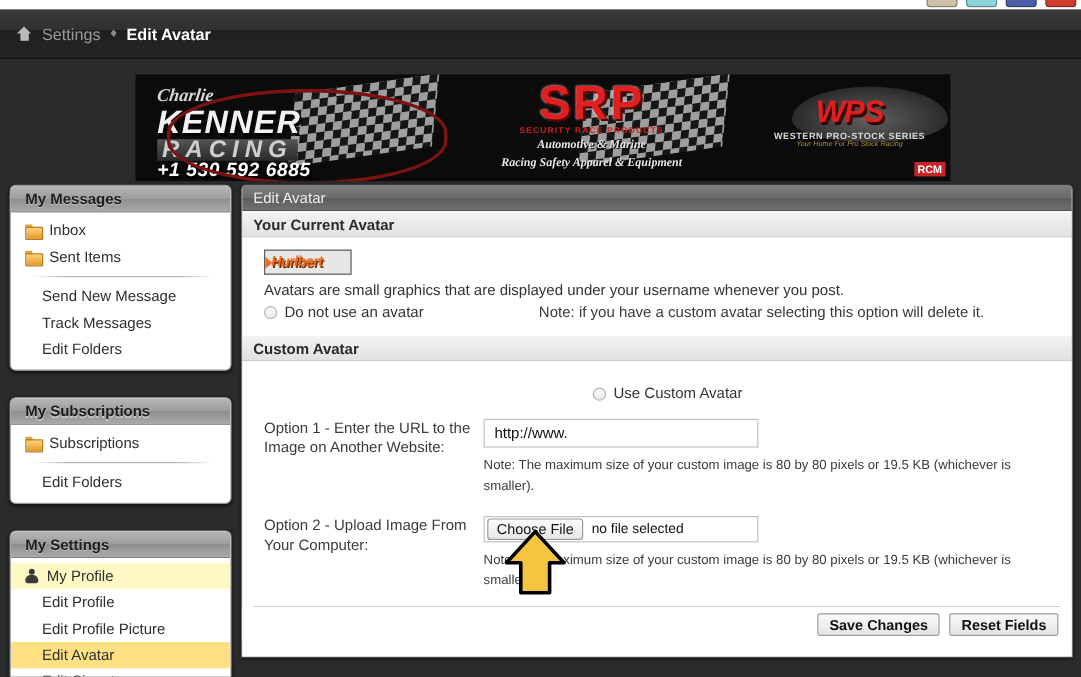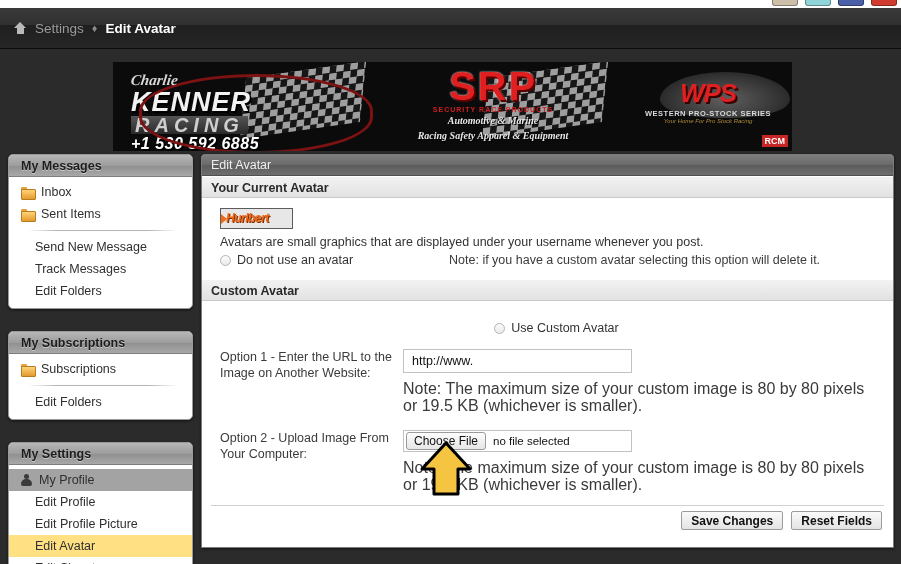--- a/index.html
+++ b/index.html
@@ -86,21 +86,21 @@
   .box-hd{ height:22px; line-height:22px; padding-left:12px;
       font-weight:bold; font-size:12.5px; color:#1c1c1c;
       background:linear-gradient(to bottom,#b6b6b6 0%,#9d9d9d 50%,#8f8f8f 51%,#a8a8a8 100%);
       border-bottom:1px solid #7d7d7d;
       text-shadow:0 1px 0 rgba(255,255,255,.45); }
   .box-bd{ padding:4px 0 6px 0; }
   .row{ height:22px; line-height:22px; padding-left:12px; display:flex; align-items:center;
         gap:7px; color:#2f2f2f; font-size:12.5px; }
   .row.sub{ padding-left:26px; }
   .row.sel{ background:#ffe184; }
-  .row.selgray{ background:#a3a3a3; }
+  .row.selgray{ background:#fef9c3; }
   .folder{ width:13px; height:11px; position:relative; flex:none; }
   .folder:before{ content:""; position:absolute; left:0; top:0; width:6px;height:3px;
       background:#e3a53c; border-radius:1px 1px 0 0;}
   .folder:after{ content:""; position:absolute; left:0; top:2px; width:13px;height:9px;
       background:linear-gradient(to bottom,#ffd37a,#e39a2c); border:1px solid #b87c1e;
       border-radius:1px;}
   .person{ width:11px; height:12px; position:relative; flex:none;}
   .person:before{content:"";position:absolute;left:3px;top:0;width:5px;height:5px;
       border-radius:50%;background:#3a3a3a;}
   .person:after{content:"";position:absolute;left:0px;top:5px;width:11px;height:7px;
@@ -139,21 +139,21 @@
   .fctl{ flex:1; padding-right:20px; }
   .txtinput{ width:229px; height:24px; border:1px solid #c2c2c2; background:#fff;
      font-family:"Liberation Sans",sans-serif; font-size:12.5px; color:#111;
      padding:0 8px; outline:none; }
   .filebox{ width:229px; height:22px; border:1px solid #c2c2c2; background:#fff;
      display:flex; align-items:center; padding:0 2px; }
   .choosebtn{ height:18px; line-height:17px; padding:0 7px; font-size:12px; color:#111;
      background:linear-gradient(to bottom,#fdfdfd,#e6e6e6);
      border:1px solid #9b9b9b; border-radius:3px; font-family:"Liberation Sans",sans-serif;}
   .filename{ font-size:11.5px; color:#111; margin-left:7px; }
-  .note{ margin-top:7px; font-size:16px; color:#3a3a3a; line-height:17px; width:470px;}
+  .note{ margin-top:7px; font-size:11px; color:#3a3a3a; line-height:17px; width:470px;}
   .divider{ height:1px; background:#d2d2d2; margin:12px 9px 0 9px; }
   .footer{ height:29px; display:flex; align-items:center; justify-content:flex-end;
      gap:8px; padding-right:11px; background:#fff; }
   .btn{ height:19px; line-height:18px; padding:0 9px; font-size:12px; font-weight:bold;
      color:#111; background:linear-gradient(to bottom,#fafafa,#e3e3e3);
      border:1px solid #9b9b9b; border-radius:2px; font-family:"Liberation Sans",sans-serif;}
 
   
   #arrow{ position:absolute; left:419px; top:441px; width:55px; height:56px; pointer-events:none; }
 </style>

